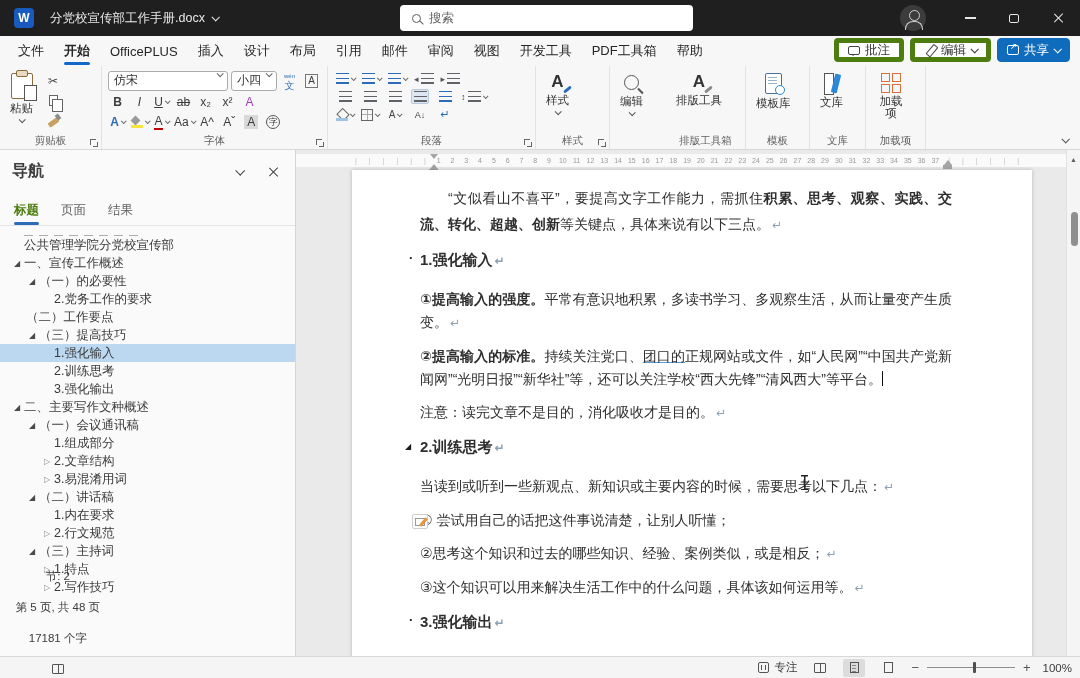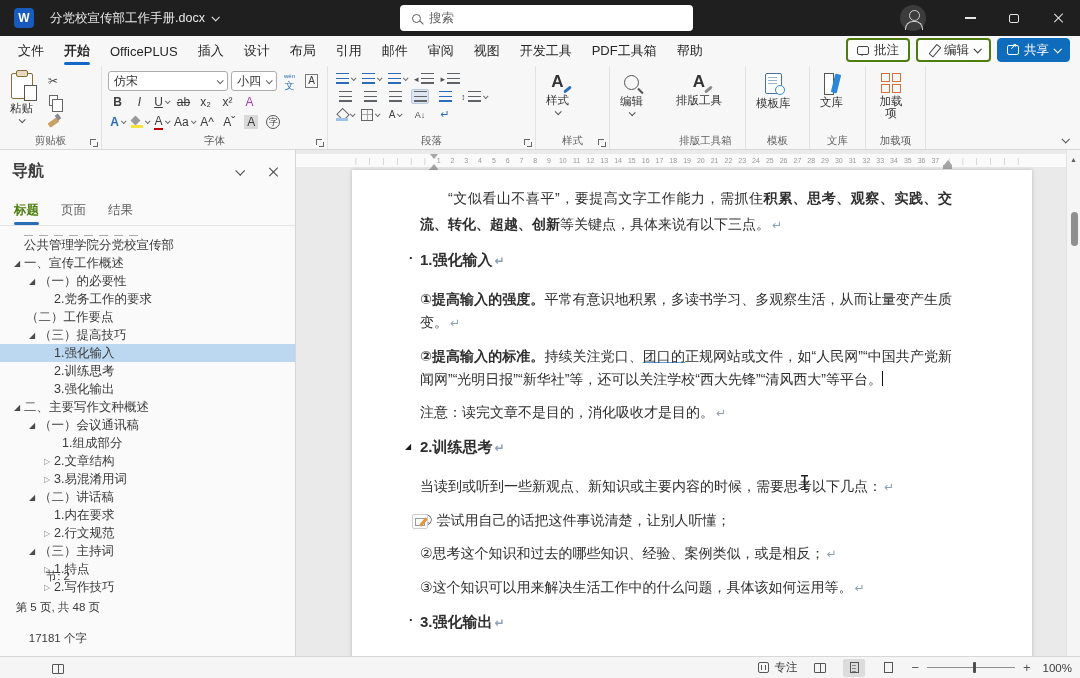--- a/index.html
+++ b/index.html
@@ -25,21 +25,21 @@
   .ic-close::before,.ic-close::after { content:''; position:absolute; left:5.5px; top:0; width:1.4px; height:12px; background:#e6e6e6; }
   .ic-close::before { transform:rotate(45deg);} .ic-close::after { transform:rotate(-45deg);}
 
   
   .menubar { position:relative; height:30px; background:#f7f7f7; display:flex; align-items:flex-end; padding-left:8px; }
   .menu-tabs { display:flex; height:100%; align-items:center; }
   .mtab { position:relative; font-size:13px; color:#262626; padding:0 10px; height:100%; display:flex; align-items:center; white-space:nowrap; }
   .mtab.active { font-weight:bold; }
   .mtab.active::after { content:''; position:absolute; left:10px; right:10px; bottom:1px; height:3px; border-radius:2px; background:#1168c7; }
   .mb-right { position:absolute; right:10px; top:2px; display:flex; gap:6px; align-items:center; }
-  .pillbtn { height:24px; border:2px solid #4d7c0f; background:#fdfdfd; border-radius:4px; display:flex; align-items:center; gap:5px; padding:0 9px; font-size:12.5px; color:#333; }
+  .pillbtn { height:24px; border:5px solid #4d7c0f; background:#fdfdfd; border-radius:4px; display:flex; align-items:center; gap:5px; padding:0 9px; font-size:12.5px; color:#333; }
   .sharebtn { height:24px; background:#0f6cbd; border:1px solid #0f6cbd; border-radius:4px; color:#fff; display:flex; align-items:center; gap:5px; padding:0 9px; font-size:12.5px; }
   .ic-bubble { width:12px; height:9px; border:1.3px solid #444; border-radius:2px; position:relative; }
   .ic-bubble::after { content:''; position:absolute; left:2px; bottom:-4px; border:2.5px solid transparent; border-top-color:#444; }
   .ic-pencil { width:12px; height:12px; position:relative; }
   .ic-pencil::before { content:''; position:absolute; left:5px; top:0px; width:3.5px; height:11px; border:1.2px solid #444; transform:rotate(40deg); border-radius:1px; }
   .ic-share { width:12px; height:10px; border:1.3px solid #fff; border-radius:2px; position:relative; }
   .ic-share::after { content:'↗'; position:absolute; left:2px; top:-5px; font-size:9px; color:#fff; }
 
   
   .ribbon { position:relative; height:84px; background:#f7f7f7; border-bottom:1px solid #d8d8d8; display:flex; }
@@ -56,21 +56,21 @@
   .ic-clipboard::after { content:''; position:absolute; right:-5px; bottom:-3px; width:11px; height:14px; border:1.3px solid #555; background:#fff; }
   .smallcol { display:flex; flex-direction:column; gap:1px; margin-left:2px; }
   .sbtn { width:24px; height:19px; display:flex; align-items:center; justify-content:center; font-size:12px; color:#444; }
   .ic-copy { width:9px; height:11px; border:1.2px solid #666; background:#fff; position:relative; }
   .ic-copy::after { content:''; position:absolute; left:2.5px; top:2.5px; width:9px; height:11px; border:1.2px solid #666; background:#fff; }
   .ic-brush { width:13px; height:13px; position:relative; }
   .ic-brush::before { content:''; position:absolute; left:1px; top:6px; width:11px; height:5px; background:#c8a165; border-radius:1px; transform:rotate(-35deg); }
   .ic-brush::after { content:''; position:absolute; right:0px; top:0px; width:4px; height:6px; background:#8b8b8b; transform:rotate(-35deg); }
   .fontcol { display:flex; flex-direction:column; gap:2px; padding:0 2px; }
   .frow { display:flex; align-items:center; gap:3px; }
-  .combo { height:20px; background:#fff; border:1px solid #acacac; border-radius:3px; font-size:12px; color:#333; display:flex; align-items:center; justify-content:space-between; padding:0 5px; }
+  .combo { height:20px; background:#fff; border:1px solid #acacac; border-radius:3px; font-size:12px; color:#333; display:flex; justify-content:space-between; padding:0 5px; }
   .combo .chev { width:5px; height:5px; color:#666; }
   .fbtn { min-width:19px; height:18px; display:flex; align-items:center; justify-content:center; font-size:12px; color:#3b3b3b; gap:2px; }
   .fbtn .chev { width:4px; height:4px; color:#666; }
   .boxA { border:1px solid #777; font-size:10px; padding:0 2px; line-height:12px; }
   .phon { display:flex; flex-direction:column; align-items:center; line-height:7px; color:#2b6cb8; }
   .phon .py { font-size:6px; } .phon .zi { font-size:10px; }
   .ubar-red { border-bottom:2.5px solid #c00000; } .ubar-blue { color:#2b6cb8; font-weight:bold; }
   .ubar-yel { display:inline-block; width:12px; height:11px; position:relative; }
   .ubar-yel::before { content:''; position:absolute; left:1px; top:0; width:7px; height:7px; background:#9a9a9a; transform:rotate(45deg); }
   .ubar-yel::after { content:''; position:absolute; left:0; bottom:0; width:12px; height:3px; background:#f7e43c; }
@@ -527,21 +527,21 @@
             <span>3.强化输出</span>
           </div>
           <div class="titem" style="padding-left: 10px;">
             <span class="arrow">◢</span>
             <span>二、主要写作文种概述</span>
           </div>
           <div class="titem" style="padding-left: 25px;">
             <span class="arrow">◢</span>
             <span>（一）会议通讯稿</span>
           </div>
-          <div class="titem" style="padding-left: 40px; margin-left: 8px;">
+          <div class="titem" style="padding-left: 40px;">
             <span class="arrow"></span>
             <span>1.组成部分</span>
           </div>
           <div class="titem" style="padding-left: 40px;">
             <span class="arrow" style="color: rgb(138, 138, 138);">▷</span>
             <span>2.文章结构</span>
           </div>
           <div class="titem" style="padding-left: 40px;">
             <span class="arrow" style="color: rgb(138, 138, 138);">▷</span>
             <span>3.易混淆用词</span>

